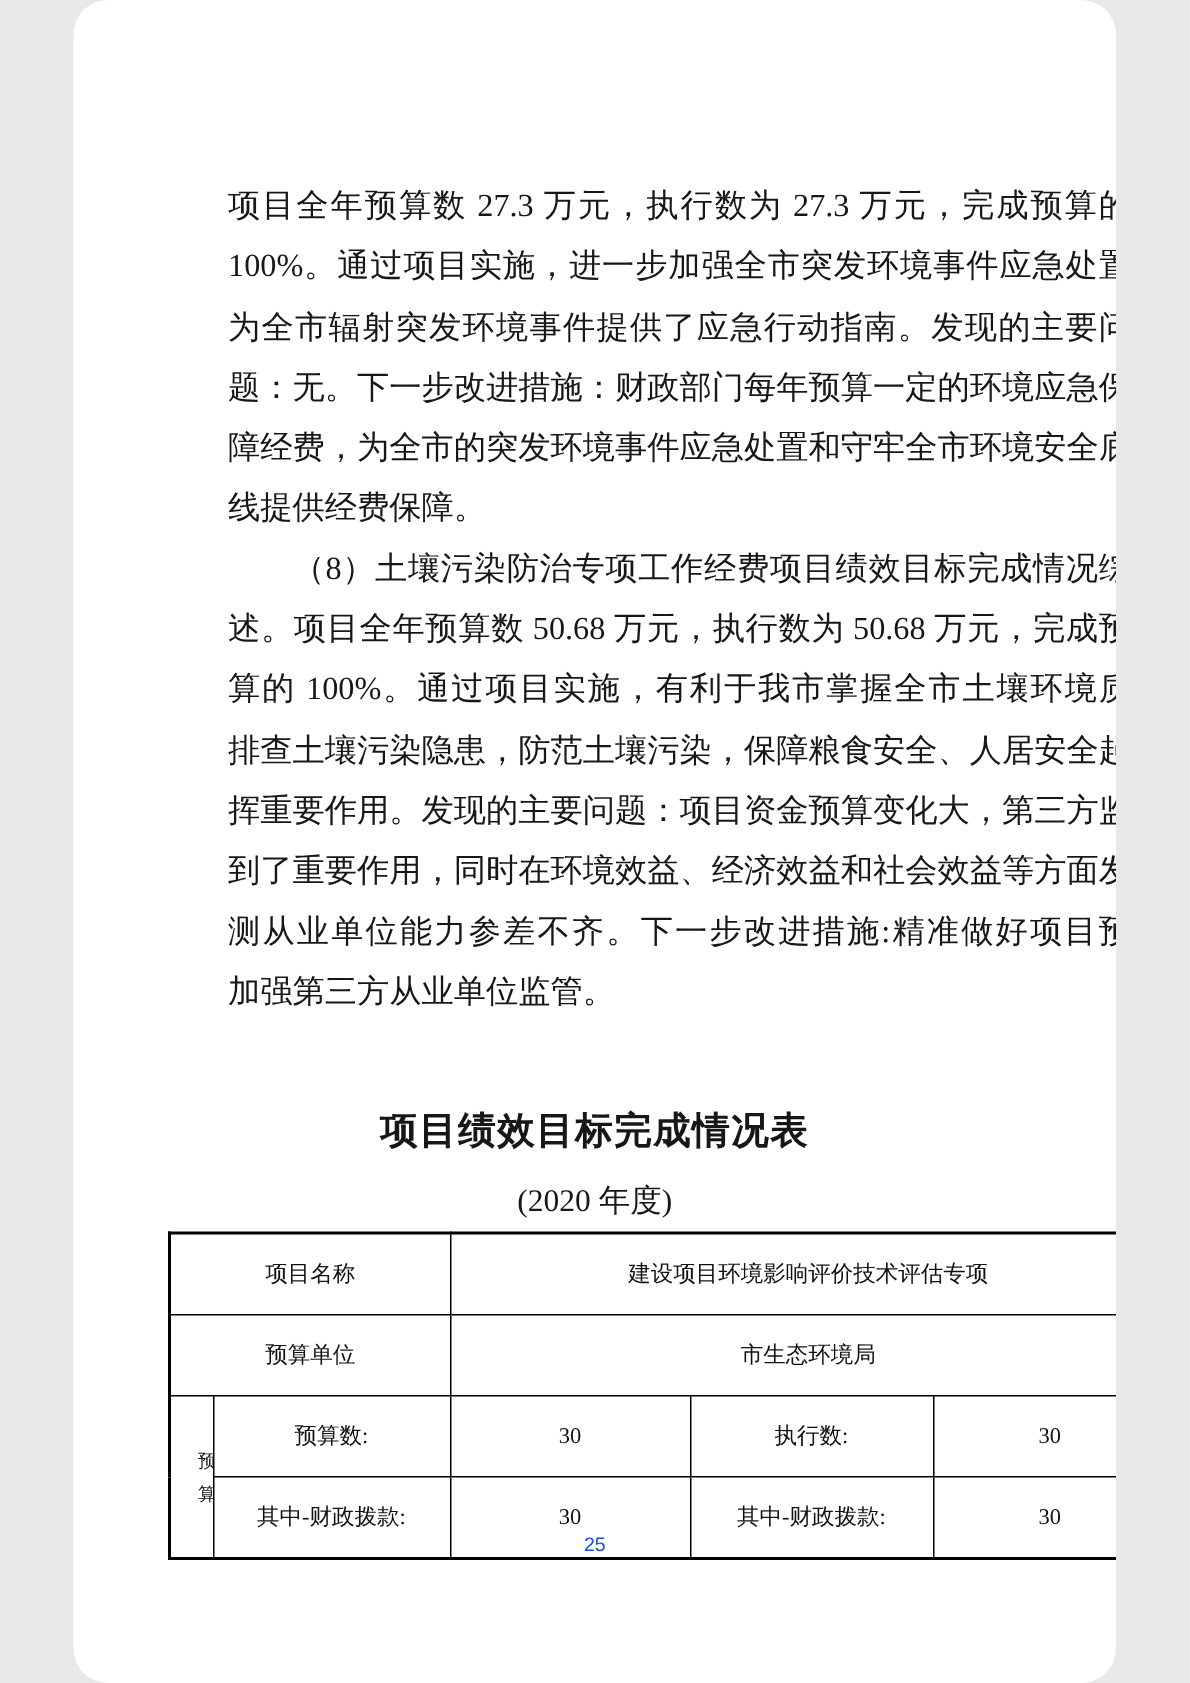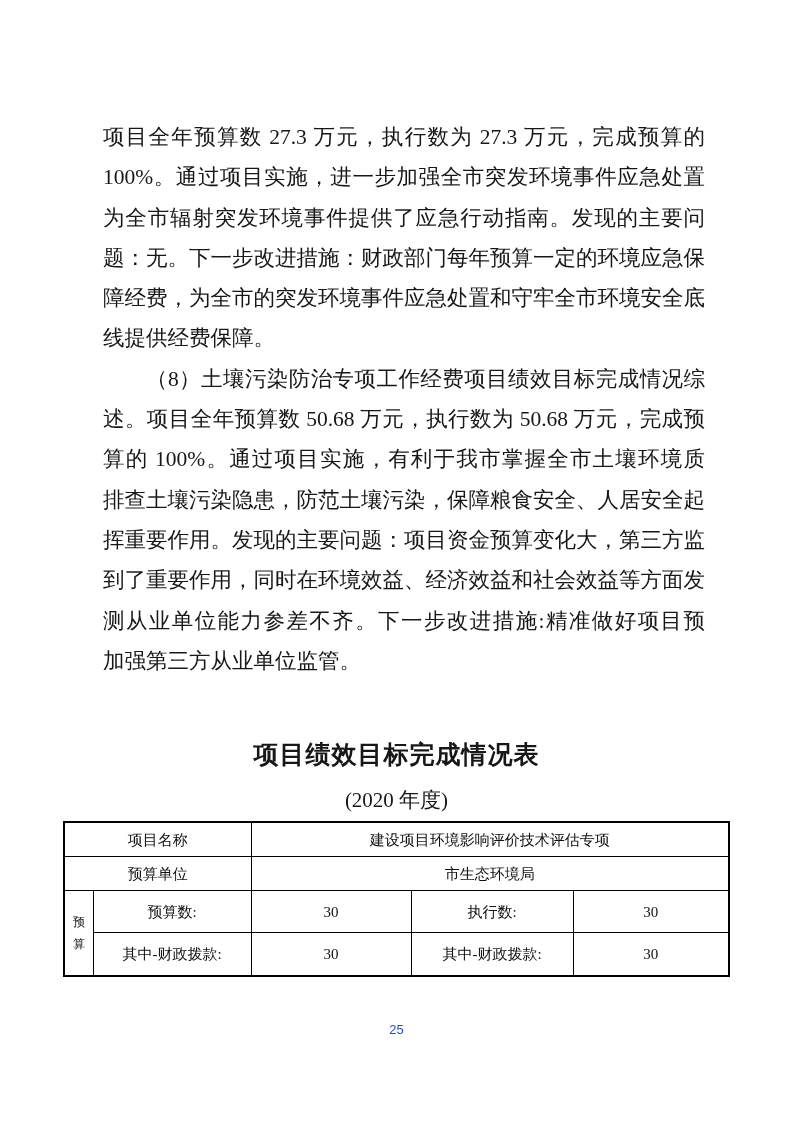--- a/index.html
+++ b/index.html
@@ -1,24 +1,25 @@
 <!DOCTYPE html>
 <html><head>
 <meta charset="utf-8">
 <style>
   html, body { margin: 0; padding: 0; background: #e8e8e8; }
   .page {
     position: relative;
-    width: 793px;
+    width: 695px;
     height: 1122px;
     margin: 0 auto;
     background: #ffffff;
     font-family: "Liberation Serif", serif;
     color: #171717;
     overflow: hidden;
+    border-radius: 23px;
   }
   .body-text {
     position: absolute;
     left: 103px;
     top: 117px;
     width: 602px;
   }
   .line {
     font-size: 21.5px;
     line-height: 40.3px;
@@ -66,21 +67,21 @@
   }
   table.perf-table td {
     border: 1px solid #000;
     font-size: 15px;
     font-family: "Liberation Serif", serif;
     color: #111;
     text-align: center;
     vertical-align: middle;
     height: 21px;
     line-height: 20px;
-    padding: 6px;
+    padding: 16px;
     overflow: hidden;
   }
   td.vcell .vtext {
     width: 16px;
     margin: 14px auto;
     word-break: break-all;
     line-height: 22px;
     font-size: 12px;
   }
   .page-number {

